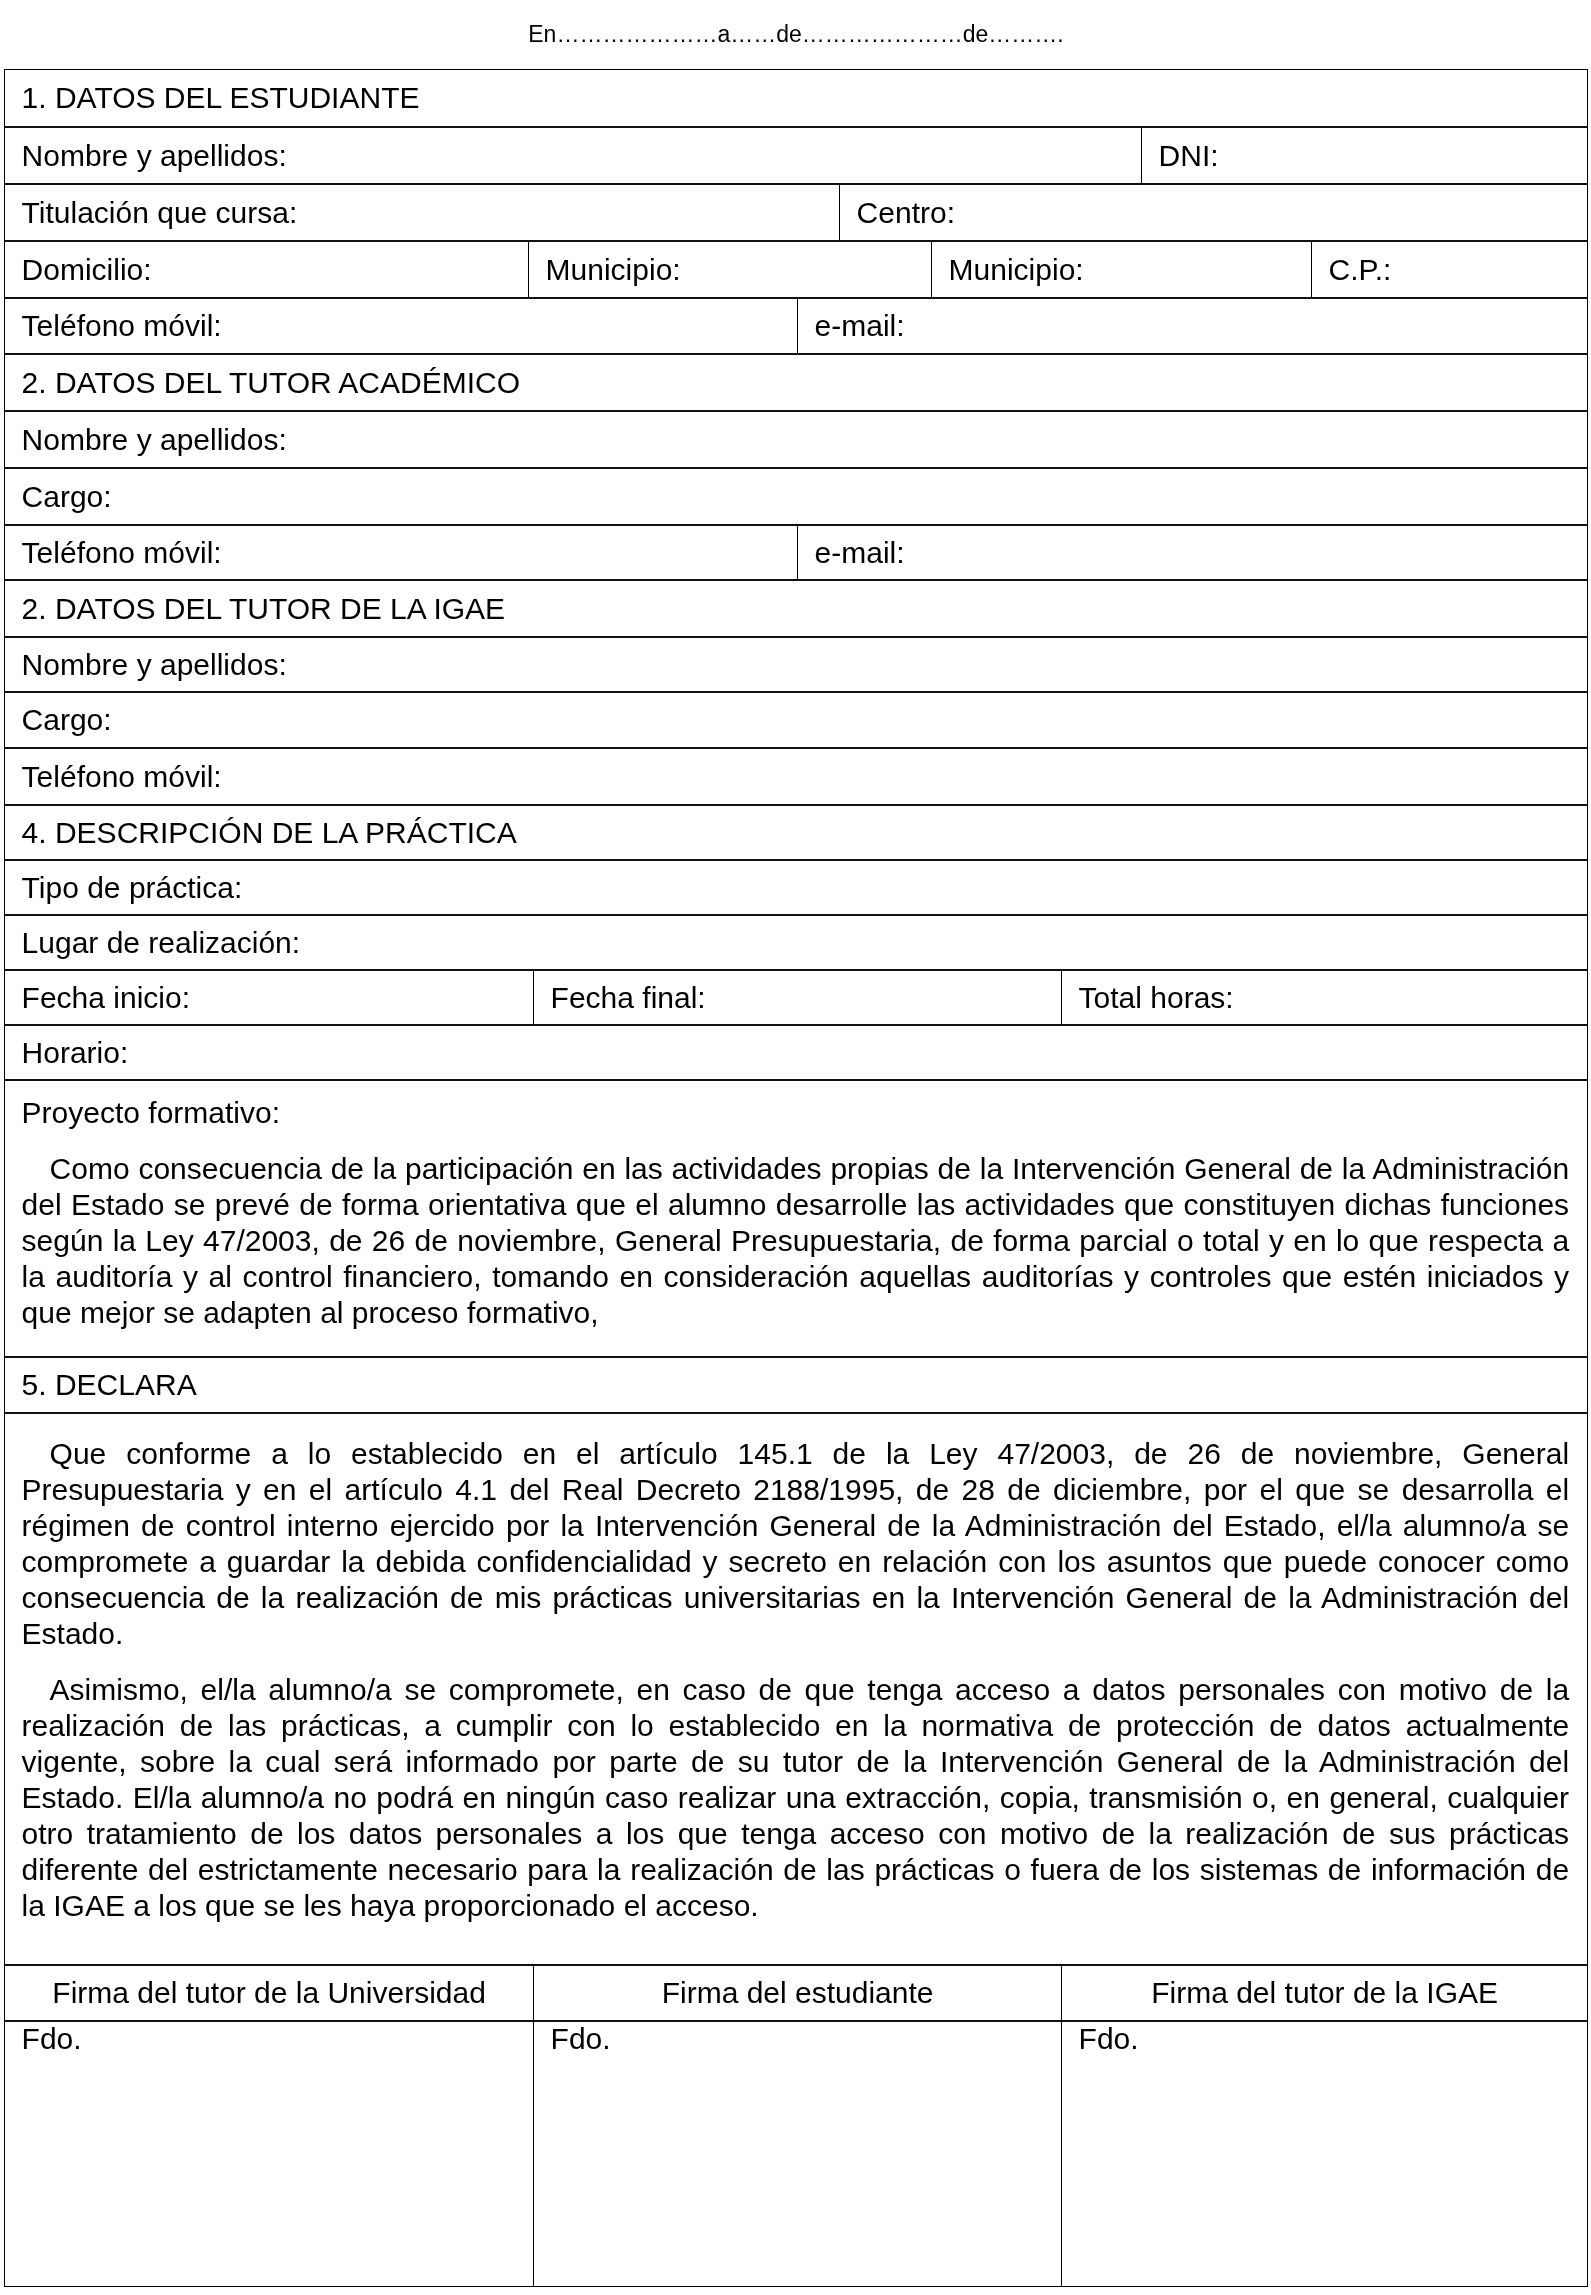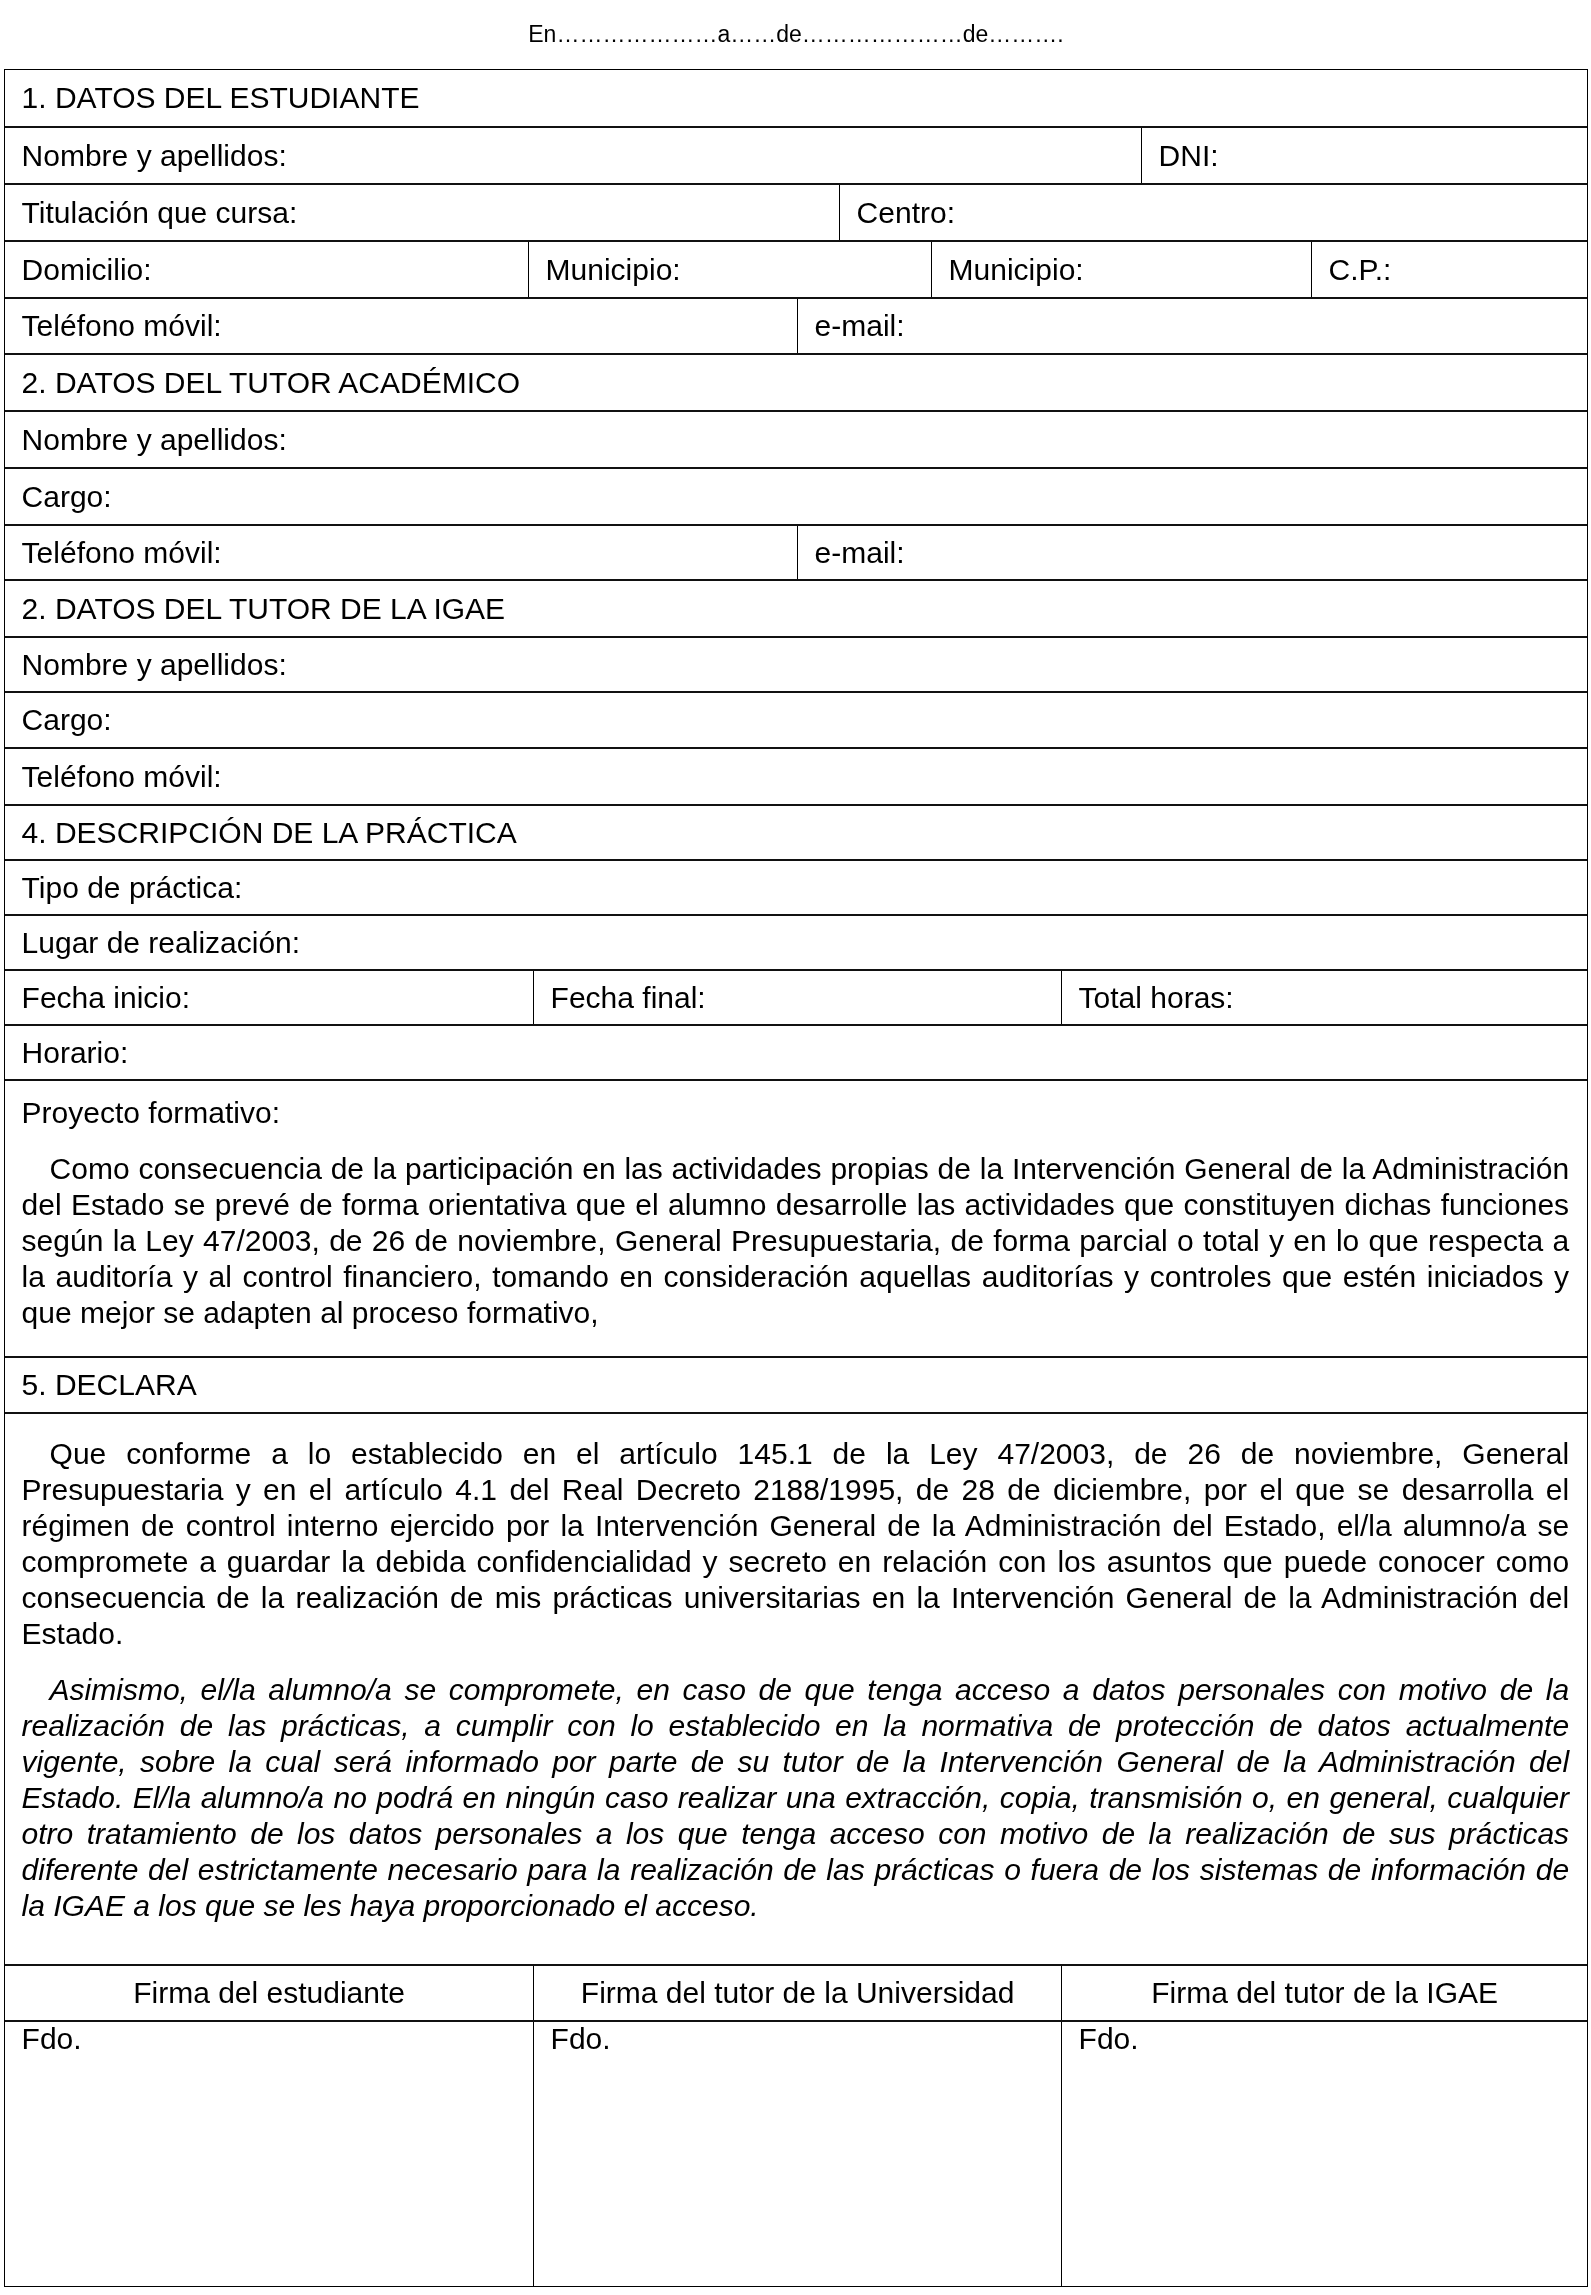--- a/index.html
+++ b/index.html
@@ -26,21 +26,21 @@
   }
   .cell:first-child { border-left: none; }
   .h68 { height: 56px; }
   .h69 { height: 57px; }
   .h67 { height: 55px; }
   .para-cell {
     display: block; padding: 21.5px 18px 16.5px 16.5px; white-space: normal;
     line-height: 36px; width: 100%;
   }
   .para { text-align: justify; text-indent: 28px; margin: 0; }
-  .para + .para { margin-top: 20px; font-style: italic; }
+  .para + .para { margin-top: 20px; }
   .proj-label { margin: 0 0 20px 0; }
   .sig-head { justify-content: center; padding: 0; }
   .sig-body { height: 264px; align-items: flex-start; padding-bottom: 21.5px; }
 </style>
 </head>
 <body>
 
 <div class="date-line">En…………………a……de…………………de……….</div>
 
 <div class="form">
@@ -122,22 +122,22 @@
     <div class="cell" style="width:100%">5. DECLARA</div>
   </div>
   <div class="row" style="height:552px">
     <div class="cell para-cell">
       <p class="para">Que conforme a lo  establecido en el artículo 145.1 de la Ley 47/2003, de 26 de noviembre, General Presupuestaria y en el artículo 4.1 del Real Decreto 2188/1995, de 28 de diciembre, por el que se desarrolla el régimen de control interno ejercido por la Intervención General de la Administración del Estado, el/la alumno/a se compromete a guardar la debida confidencialidad y secreto en relación con los asuntos que puede conocer como consecuencia de la realización de mis prácticas universitarias en la Intervención General de la Administración del Estado.</p>
       <p class="para">Asimismo, el/la alumno/a se compromete, en caso de que tenga acceso a datos personales con motivo de la realización de las prácticas, a cumplir con lo establecido en la normativa de protección de datos actualmente vigente, sobre la cual será informado por parte de su tutor de la Intervención General de la Administración del Estado. El/la alumno/a no podrá en ningún caso realizar una extracción, copia, transmisión o, en general, cualquier otro tratamiento de los datos personales a los que tenga acceso con motivo de la realización de sus prácticas diferente del estrictamente necesario para la realización de las prácticas o fuera de los sistemas de información de la IGAE a los que se les haya proporcionado el acceso.</p>
     </div>
   </div>
 
   <div class="row h68">
+    <div class="cell sig-head" style="width:528px">Firma del tutor de la Universidad</div>
     <div class="cell sig-head" style="width:528px">Firma del estudiante</div>
-    <div class="cell sig-head" style="width:528px">Firma del tutor de la Universidad</div>
     <div class="cell sig-head" style="flex:1">Firma del tutor de la IGAE</div>
   </div>
   <div class="row">
     <div class="cell sig-body" style="width:528px">
       <span>Fdo.</span>
     </div>
     <div class="cell sig-body" style="width:528px">
       <span>Fdo.</span>
     </div>
     <div class="cell sig-body" style="flex:1">

